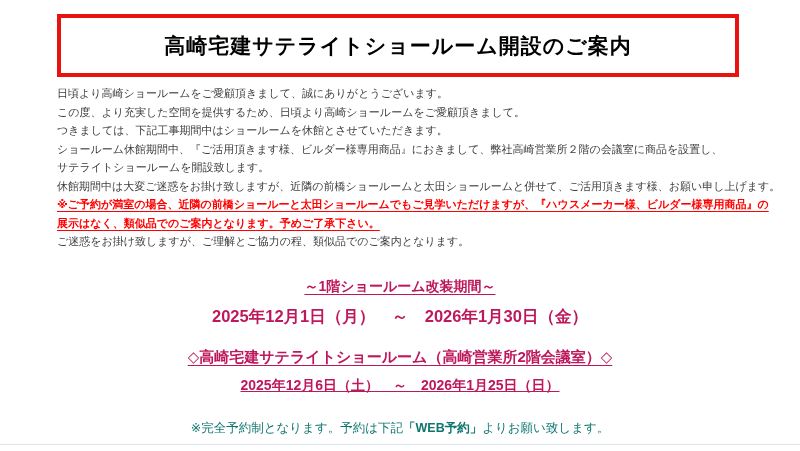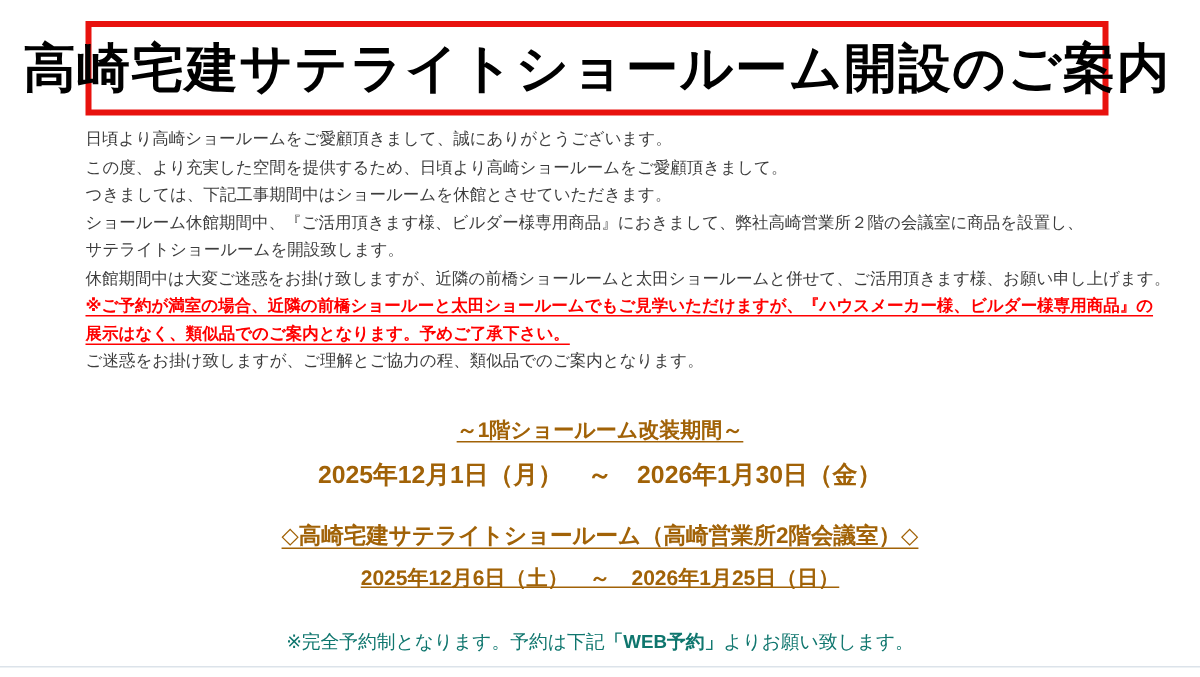--- a/index.html
+++ b/index.html
@@ -18,21 +18,21 @@
     top: 14px;
     width: 682px;
     height: 63px;
     border: 4px solid #e8120e;
     display: flex;
     align-items: center;
     justify-content: center;
     background: #ffffff;
   }
   .title {
-    font-size: 35px;
+    font-size: 21px;
     font-weight: bold;
     color: #000000;
     letter-spacing: 1px;
     white-space: nowrap;
     font-family: Liberation Mono, monospace;
   }
   .body-text {
     position: absolute;
     left: 57px;
     top: 84px;
@@ -48,21 +48,21 @@
     color: #ff0000;
     font-weight: bold;
     text-decoration: underline;
     text-underline-offset: 3px;
   }
   .centered {
     position: absolute;
     left: 0;
     width: 100%;
     text-align: center;
-    color: #a16207;
+    color: #be185d;
     white-space: nowrap;
   }
   .section-heading-1 {
     top: 278px;
     font-size: 14px;
     font-weight: bold;
     text-decoration: underline;
     text-underline-offset: 3px;
   }
   .section-period-1 {

